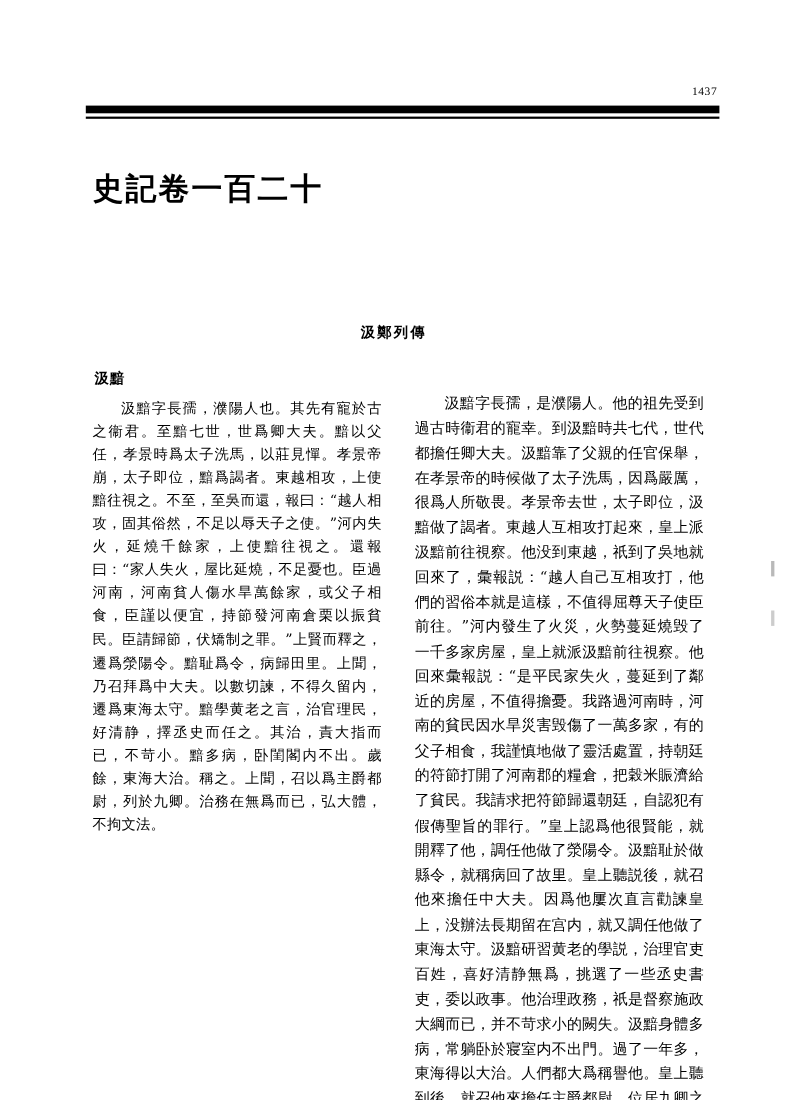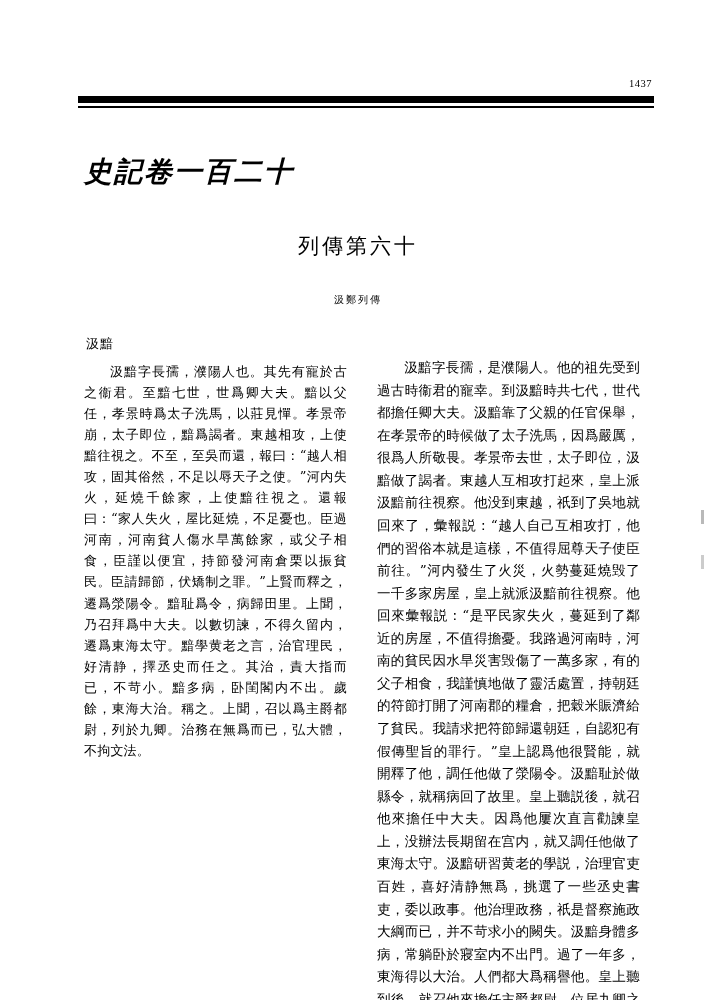--- a/index.html
+++ b/index.html
@@ -45,55 +45,54 @@
     background: #000000;
   }
   .book-title {
     position: absolute;
     left: 84px;
     top: 143px;
     font-size: 28px;
     font-weight: bold;
     letter-spacing: 2px;
     font-family: "DejaVu Serif", "Liberation Serif", serif;
-    font-style: italic;
   }
   .section-title {
     position: absolute;
     left: 0;
     right: 0;
     top: 222px;
     text-align: center;
     font-size: 21px;
     letter-spacing: 3px;
   }
   .chapter-title {
     position: absolute;
     left: 0;
     right: 0;
     top: 283px;
     text-align: center;
-    font-size: 10px;
-    font-weight: normal;
+    font-size: 13px;
+    font-weight: bold;
     letter-spacing: 2px;
   }
   .columns {
     position: absolute;
     left: 84px;
     top: 325px;
     width: 556px;
     display: flex;
     gap: 30px;
   }
   .col {
     width: 263px;
   }
   .col-heading {
     font-size: 13px;
-    font-weight: normal;
+    font-weight: bold;
     letter-spacing: 1px;
     margin: 0 0 8px 2px;
   }
   .col-spacer-heading {
     height: 21px;
   }
   .body-text {
     font-size: 13px;
     line-height: 1.62;
     text-align: justify;
@@ -128,21 +127,20 @@
 
 <div class="page">
 
   <div class="page-number">1437</div>
 
   <div class="rule-thick"></div>
   <div class="rule-thin"></div>
 
   <div class="book-title">史記卷一百二十</div>
 
-  <div class="section-title">列傳第六十</div>
 
   <div class="chapter-title">汲鄭列傳</div>
 
   <div class="columns">
 
     <div class="col col-left">
       <div class="col-heading">汲黯</div>
       <p class="body-text">汲黯字長孺，濮陽人也。其先有寵於古之衞君。至黯七世，世爲卿大夫。黯以父任，孝景時爲太子洗馬，以莊見憚。孝景帝崩，太子即位，黯爲謁者。東越相攻，上使黯往視之。不至，至吳而還，報曰：“越人相攻，固其俗然，不足以辱天子之使。”河内失火，延燒千餘家，上使黯往視之。還報曰：“家人失火，屋比延燒，不足憂也。臣過河南，河南貧人傷水旱萬餘家，或父子相食，臣謹以便宜，持節發河南倉栗以振貧民。臣請歸節，伏矯制之罪。”上賢而釋之，遷爲滎陽令。黯耻爲令，病歸田里。上聞，乃召拜爲中大夫。以數切諫，不得久留内，遷爲東海太守。黯學黄老之言，治官理民，好清静，擇丞史而任之。其治，責大指而已，不苛小。黯多病，卧閨閣内不出。歲餘，東海大治。稱之。上聞，召以爲主爵都尉，列於九卿。治務在無爲而已，弘大體，不拘文法。</p>
     </div>
 

